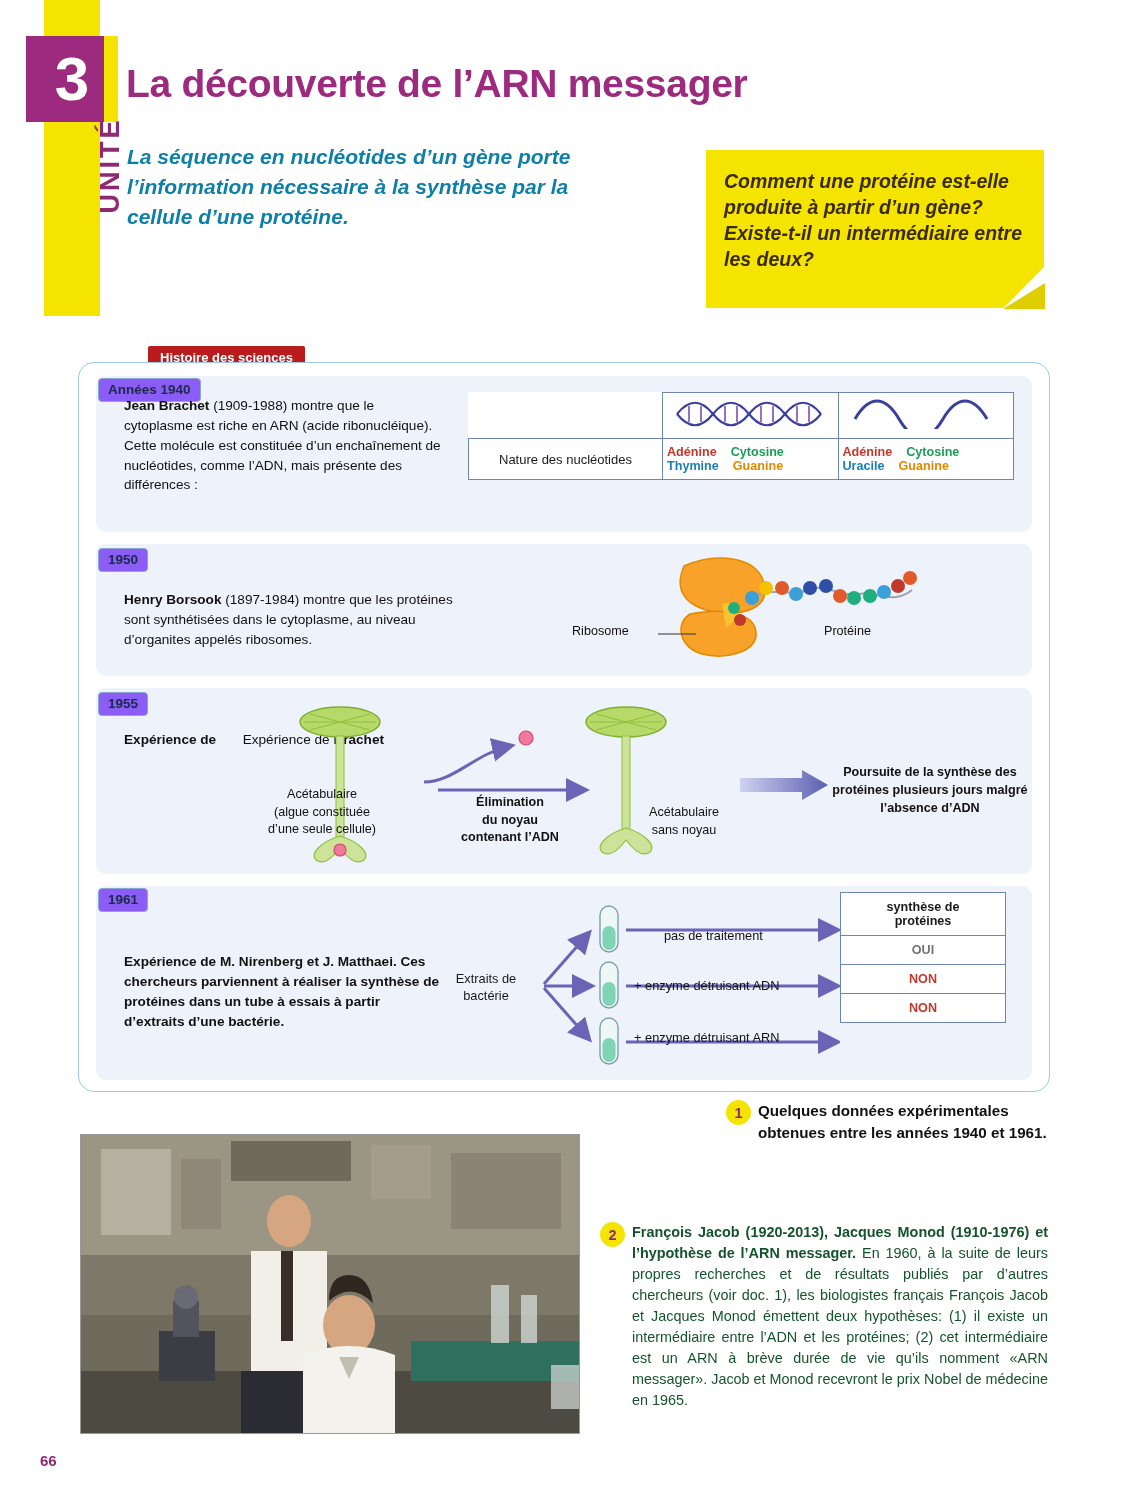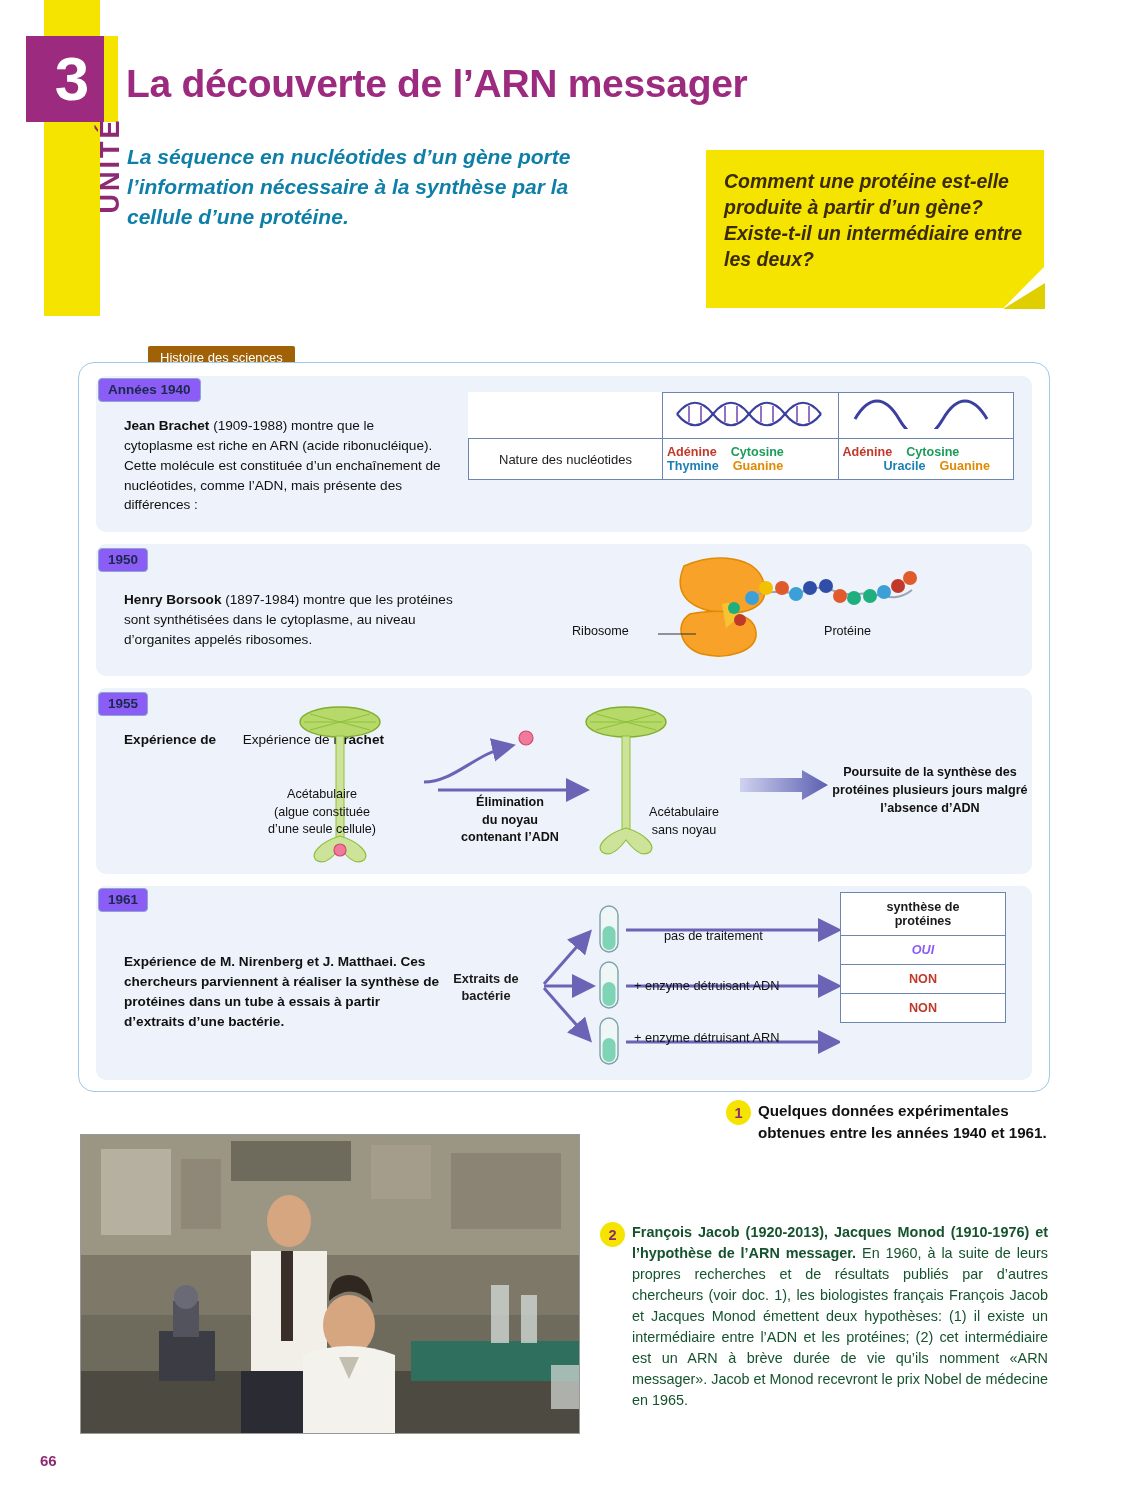--- a/index.html
+++ b/index.html
@@ -61,22 +61,22 @@
   }
   .sticky-text {
     position:absolute; left:724px; top:168px; width:300px;
     font-size:19.5px; line-height:1.34; font-weight:bold; font-style:italic;
     color:#3b2b00;
   }
 
   
   .hist-tag {
     position:absolute; left:148px; top:346px;
-    background:#a16207; color:#fff;
-    font-size:13px; font-weight:normal;
+    background:#b91c1c; color:#fff;
+    font-size:13px; font-weight:bold;
     padding:4px 12px 5px 12px;
     border-radius:2px;
   }
   .hist-box {
     position:absolute; left:78px; top:362px; width:972px; height:730px;
     border:1.6px solid #9fc9e6; border-radius:16px; background:#ffffff;
   }
 
   .panel {
     position:absolute; left:96px; width:936px;
@@ -93,21 +93,21 @@
     font-size:13.5px; font-weight:bold; color:#1b2a4a;
     padding:3px 9px 4px 9px;
   }
   .y1 { left:98px; top:378px; }
   .y2 { left:98px; top:548px; }
   .y3 { left:98px; top:692px; }
   .y4 { left:98px; top:888px; }
 
   .ptext { position:absolute; font-size:13.6px; line-height:1.46; color:#111; }
   .ptext b { font-weight:bold; }
-  .t1 { left:124px; top:416px; width:320px; }
+  .t1 { left:124px; top:396px; width:320px; }
   .t2 { left:124px; top:590px; width:330px; }
   .t3 { left:124px; top:730px; width:260px; font-weight:bold; }
   .t4 { left:124px; top:952px; width:320px; font-weight:bold; }
 
   
   .tbl {
     position:absolute; left:468px; top:392px; width:546px;
     border-collapse:collapse; background:#fff;
     font-size:13px;
   }
@@ -117,44 +117,44 @@
   }
   .tbl th { font-weight:bold; font-size:13.5px; }
   .tbl td.lbl { text-align:center; font-weight:normal; width:194px; }
   .nocell { border:none !important; background:transparent; }
   .helix { height:30px; }
   .nt { font-weight:bold; font-size:12.6px; display:flex; justify-content:flex-start; gap:14px; }
   .c-ade { color:#c0392b; }
   .c-cyt { color:#1c9c5a; }
   .c-thy { color:#1b7fb5; }
   .c-gua { color:#e08a00; }
-  .c-ura { color:#1b7fb5;margin-left:41px; }
+  .c-ura { color:#1b7fb5; }
 
   
   .ribo-lbl, .prot-lbl, .ill-lbl {
     position:absolute; font-size:12.6px; color:#111;
   }
 
   
   .acet1 { left:232px; top:786px; width:180px; text-align:center; font-size:12.6px; line-height:1.4; }
   .elim  { left:430px; top:794px; width:160px; text-align:center; font-size:12.6px; font-weight:bold; line-height:1.4; }
   .acet2 { left:604px; top:804px; width:160px; text-align:center; font-size:12.6px; line-height:1.4; }
   .poursuite { left:832px; top:764px; width:196px; text-align:center; font-size:12.6px; font-weight:bold; line-height:1.42; }
 
   
-  .extraits { position:absolute; left:428px; top:970px; width:116px; text-align:center; font-size:12.8px; font-weight:bold; line-height:1.35; }
+  .extraits { position:absolute; left:428px; top:970px; width:116px; text-align:center; font-size:12.8px; font-weight:normal; line-height:1.35; }
   .trt { position:absolute; font-size:12.8px; color:#111; }
   .trt1 { left:664px; top:928px; }
   .trt2 { left:634px; top:978px; }
   .trt3 { left:634px; top:1030px; }
 
   .res-tbl { position:absolute; left:840px; top:892px; width:166px; border-collapse:collapse; background:#fff; font-size:12.6px; }
   .res-tbl td { border:1.2px solid #6d86b0; text-align:center; padding:7px 16px; font-weight:bold; }
   .res-head { font-weight:bold; }
-  .oui { color:#8b5cf6;font-style:italic; }
+  .oui { color:#737373; }
   .non { color:#c0392b; }
 
   
   .cap-badge {
     position:absolute; width:25px; height:25px; border-radius:50%;
     background:#f5e400; color:#8e2a73; font-weight:bold; font-size:14.5px;
     display:flex; align-items:center; justify-content:center;
   }
   .cap1-badge { left:726px; top:1100px; }
   .cap1 {

